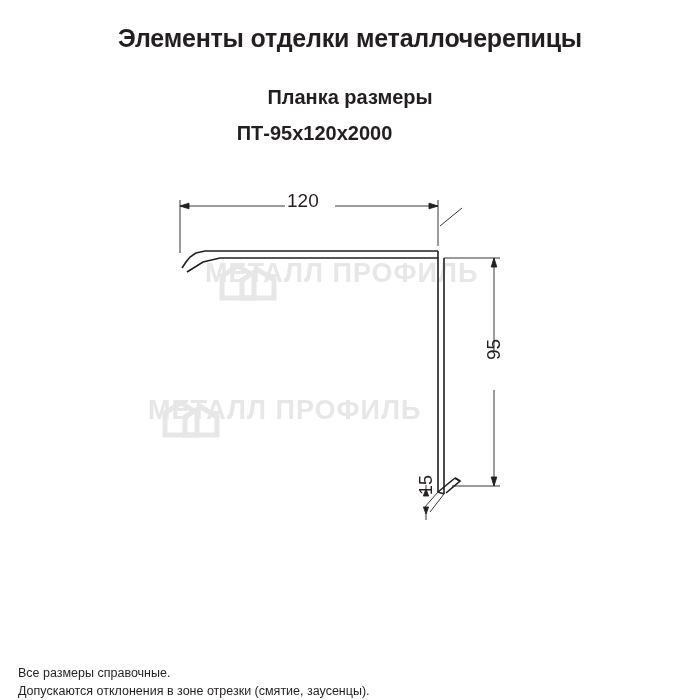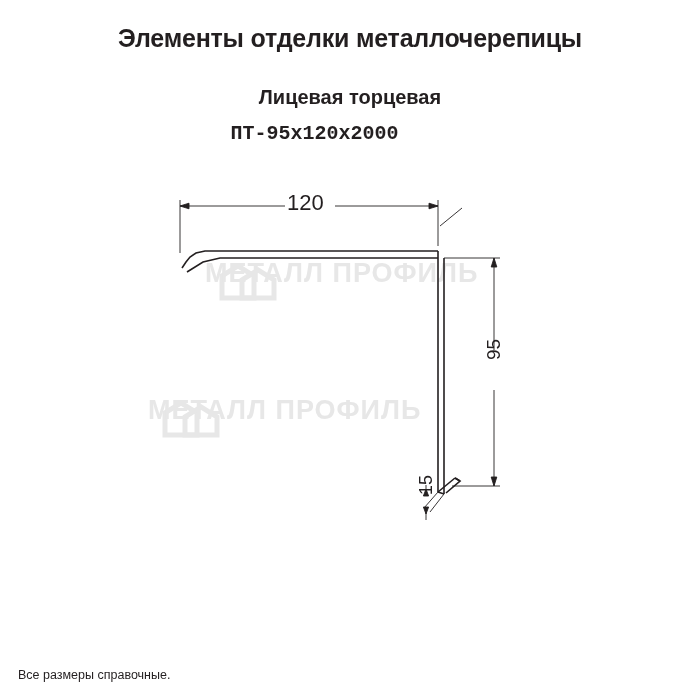--- a/index.html
+++ b/index.html
@@ -40,33 +40,32 @@
     font-weight: bold;
   }
   .code {
     position: absolute;
     top: 122px;
     left: 0;
     width: 629px;
     text-align: center;
     font-size: 20px;
     font-weight: bold;
-    font-family: Liberation Mono, monospace;
   }
   .drawing {
     position: absolute;
     top: 0;
     left: 0;
     width: 700px;
     height: 700px;
   }
   .footnotes {
     position: absolute;
     left: 18px;
-    bottom: 16px;
+    bottom: 0;
     font-size: 12.5px;
     line-height: 18px;
     color: #231f20;
   }
   .footnotes div {
     white-space: nowrap;
   }
   .wm {
     position: absolute;
     font-family: "Liberation Sans", sans-serif;
@@ -92,21 +91,21 @@
     pointer-events: none;
   }
   .lbl {
     position: absolute;
     font-size: 17px;
     color: #231f20;
   }
   .lbl-120 {
     left: 287px;
     top: 190px;
-    font-size: 22px;
+    font-size: 19px;
   }
   .lbl-95 {
     left: 483px;
     top: 360px;
     font-size: 19px;
     transform: rotate(-90deg);
     transform-origin: left top;
   }
   .lbl-15 {
     left: 416px;
@@ -122,21 +121,21 @@
     line-height: 18px;
     text-align: left;
   }
 </style>
 </head>
 <body>
 
 <div class="page">
 
   <div class="title">Элементы отделки металлочерепицы</div>
-  <div class="subtitle">Лицевая торцевая</div>
+  <div class="subtitle">Планка размеры</div>
   <div class="code">ПТ-95х120х2000</div>
 
   <svg class="wm-icon" style="left:218px; top:262px;" width="60" height="40" viewBox="0 0 60 40">
     <path d="M4 36 L4 14 L20 4 L36 14 L36 36 Z" fill="none" stroke="#e7e7e7" stroke-width="5"></path>
     <path d="M24 36 L24 18 L40 8 L56 18 L56 36 Z" fill="none" stroke="#e7e7e7" stroke-width="5"></path>
   </svg>
   <div class="wm wm-1">МЕТАЛЛ ПРОФИЛЬ</div>
 
   <svg class="wm-icon" style="left:161px; top:399px;" width="60" height="40" viewBox="0 0 60 40">
     <path d="M4 36 L4 14 L20 4 L36 14 L36 36 Z" fill="none" stroke="#e7e7e7" stroke-width="5"></path>
@@ -195,15 +194,16 @@
     </g>
   </svg>
 
   <div class="lbl lbl-120">120</div>
   <div class="lbl lbl-95">95</div>
   <div class="lbl lbl-15">15</div>
 
 
   <div class="footnotes">
     <div>Все размеры справочные.</div>
+    <div>Допускаются отклонения в зоне отрезки (смятие, заусенцы).</div>
   </div>
 
 </div>
 
 </body></html>

